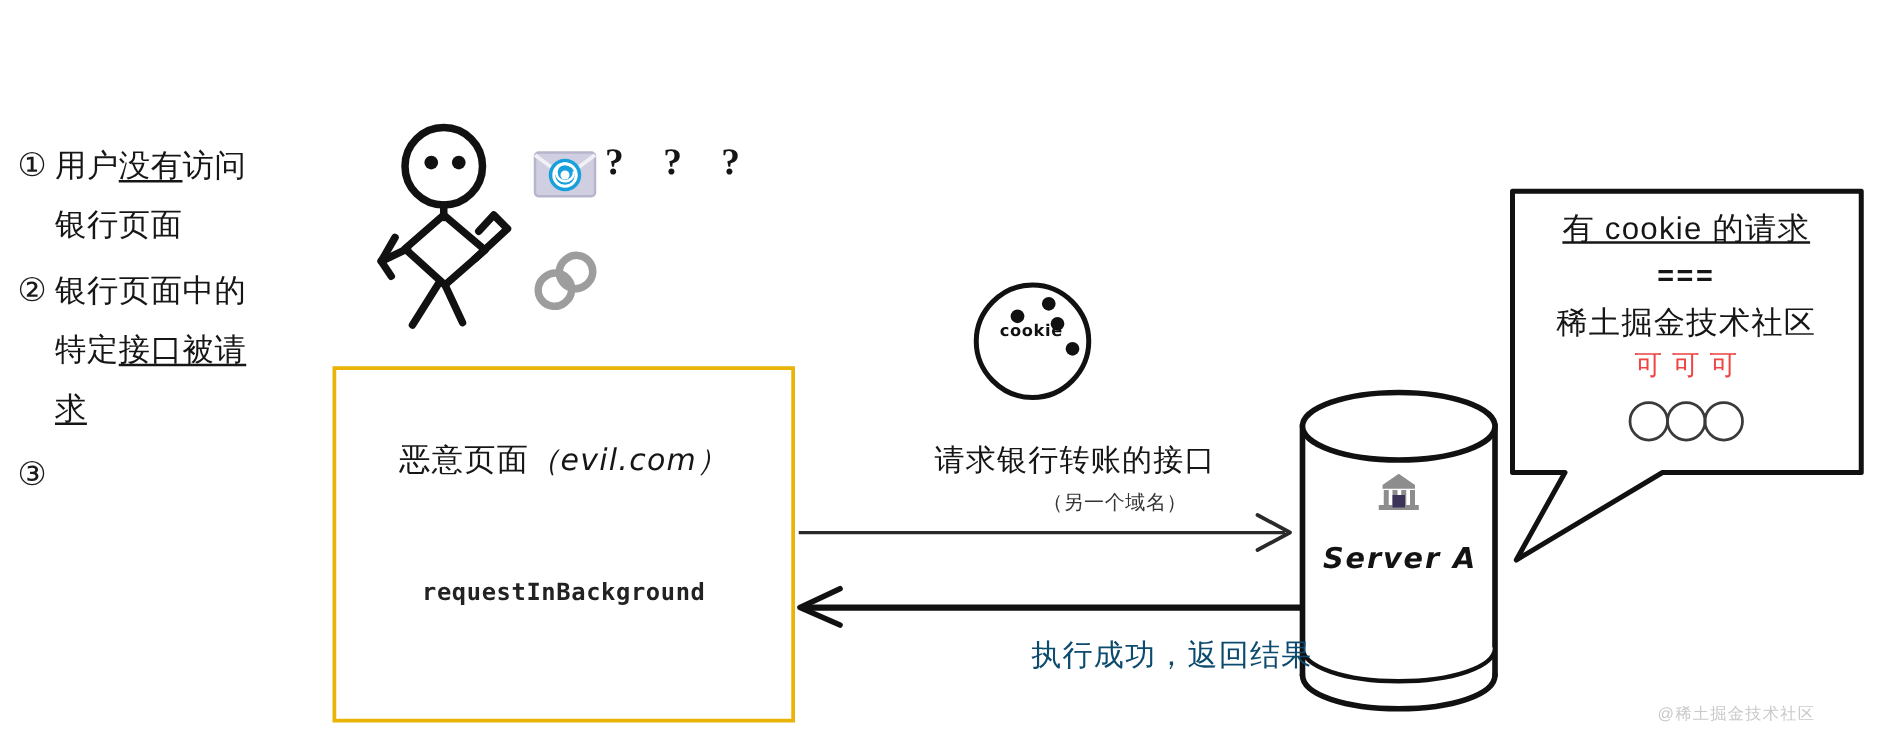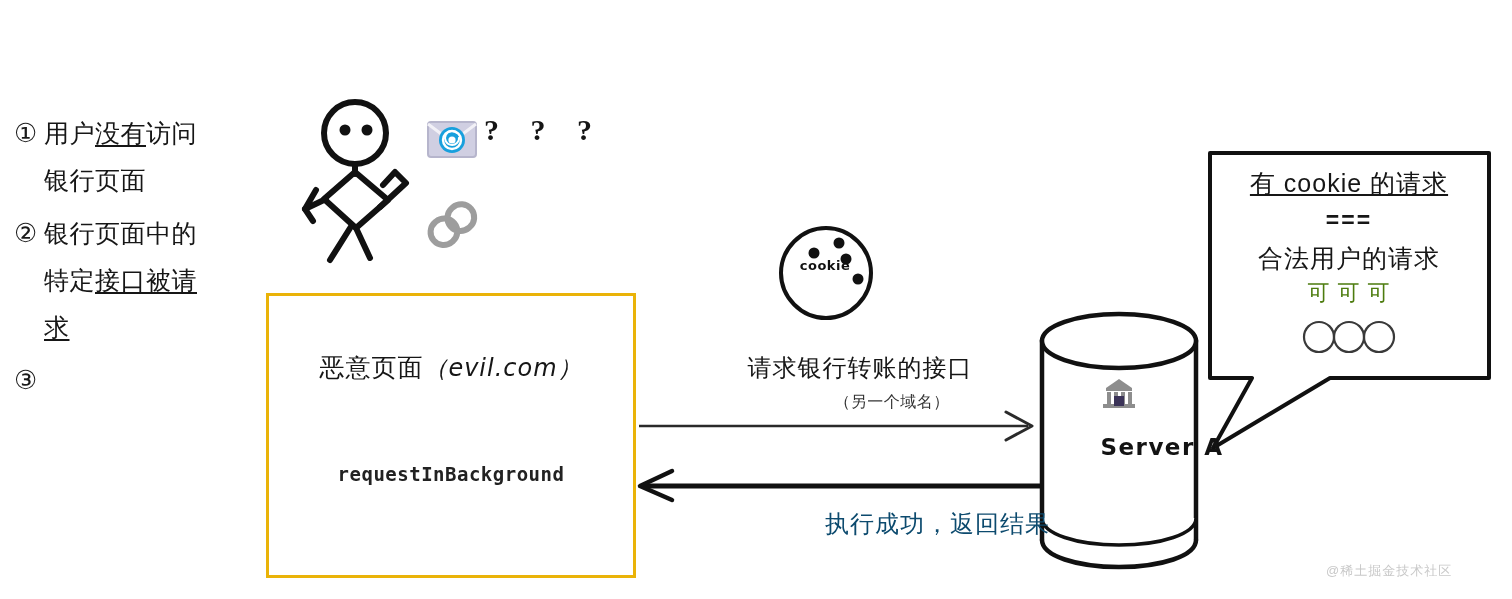--- a/index.html
+++ b/index.html
@@ -135,37 +135,37 @@
   }
 
   
   #server-label {
     left: 1040px;
     top: 434px;
     width: 160px;
     text-align: center;
     font-family: "DejaVu Sans", sans-serif;
     font-size: 23px;
+    font-style: italic;
     font-weight: 600;
     letter-spacing: 1.5px;
     color: #131313;
-    padding-left: 42px;
   }
 
   
   #bubble-text {
     left: 1213px;
     top: 166px;
     width: 272px;
     text-align: center;
   }
   .bl1 { font-size: 25px; font-weight: 500; letter-spacing: 1px; color: #161616; line-height: 34px; text-decoration: underline;}
   .bl2 { font-size: 23px; font-weight: 700; letter-spacing: 2px; color: #161616; line-height: 40px;}
   .bl3 { font-size: 25px; font-weight: 500; letter-spacing: 1px; color: #161616; line-height: 36px;}
-  .bl4 { font-size: 22px; letter-spacing: 1px; color: #4d7c0f; line-height: 34px; font-family: "DejaVu Sans", sans-serif;}
+  .bl4 { font-size: 22px; letter-spacing: 1px; color: #ef4444; line-height: 34px; font-family: "DejaVu Sans", sans-serif;}
 
   
   #qmarks {
     left: 484px;
     top: 113px;
     font-size: 30px;
     font-weight: 700;
     letter-spacing: 12px;
     color: #151515;
     font-family: "Liberation Serif", serif;
@@ -309,21 +309,21 @@
   <div id="req-sub" class="abs">（另一个域名）</div>
   <div id="resp-label" class="abs">执行成功，返回结果</div>
 
   <div id="cookie-label" class="abs">cookie</div>
 
   <div id="server-label" class="abs">Server A</div>
 
   <div id="bubble-text" class="abs">
     <div class="bl1">有 cookie 的请求</div>
     <div class="bl2">===</div>
-    <div class="bl3">合法用户的请求</div>
+    <div class="bl3">稀土掘金技术社区</div>
     <div class="bl4">
       <span style="display:inline-block;width:30px">可</span><span style="display:inline-block;width:30px">可</span><span style="display:inline-block;width:30px">可</span>
     </div>
   </div>
 
   <div id="watermark" class="abs">@稀土掘金技术社区</div>
 
 </div>
 
 </body></html>

